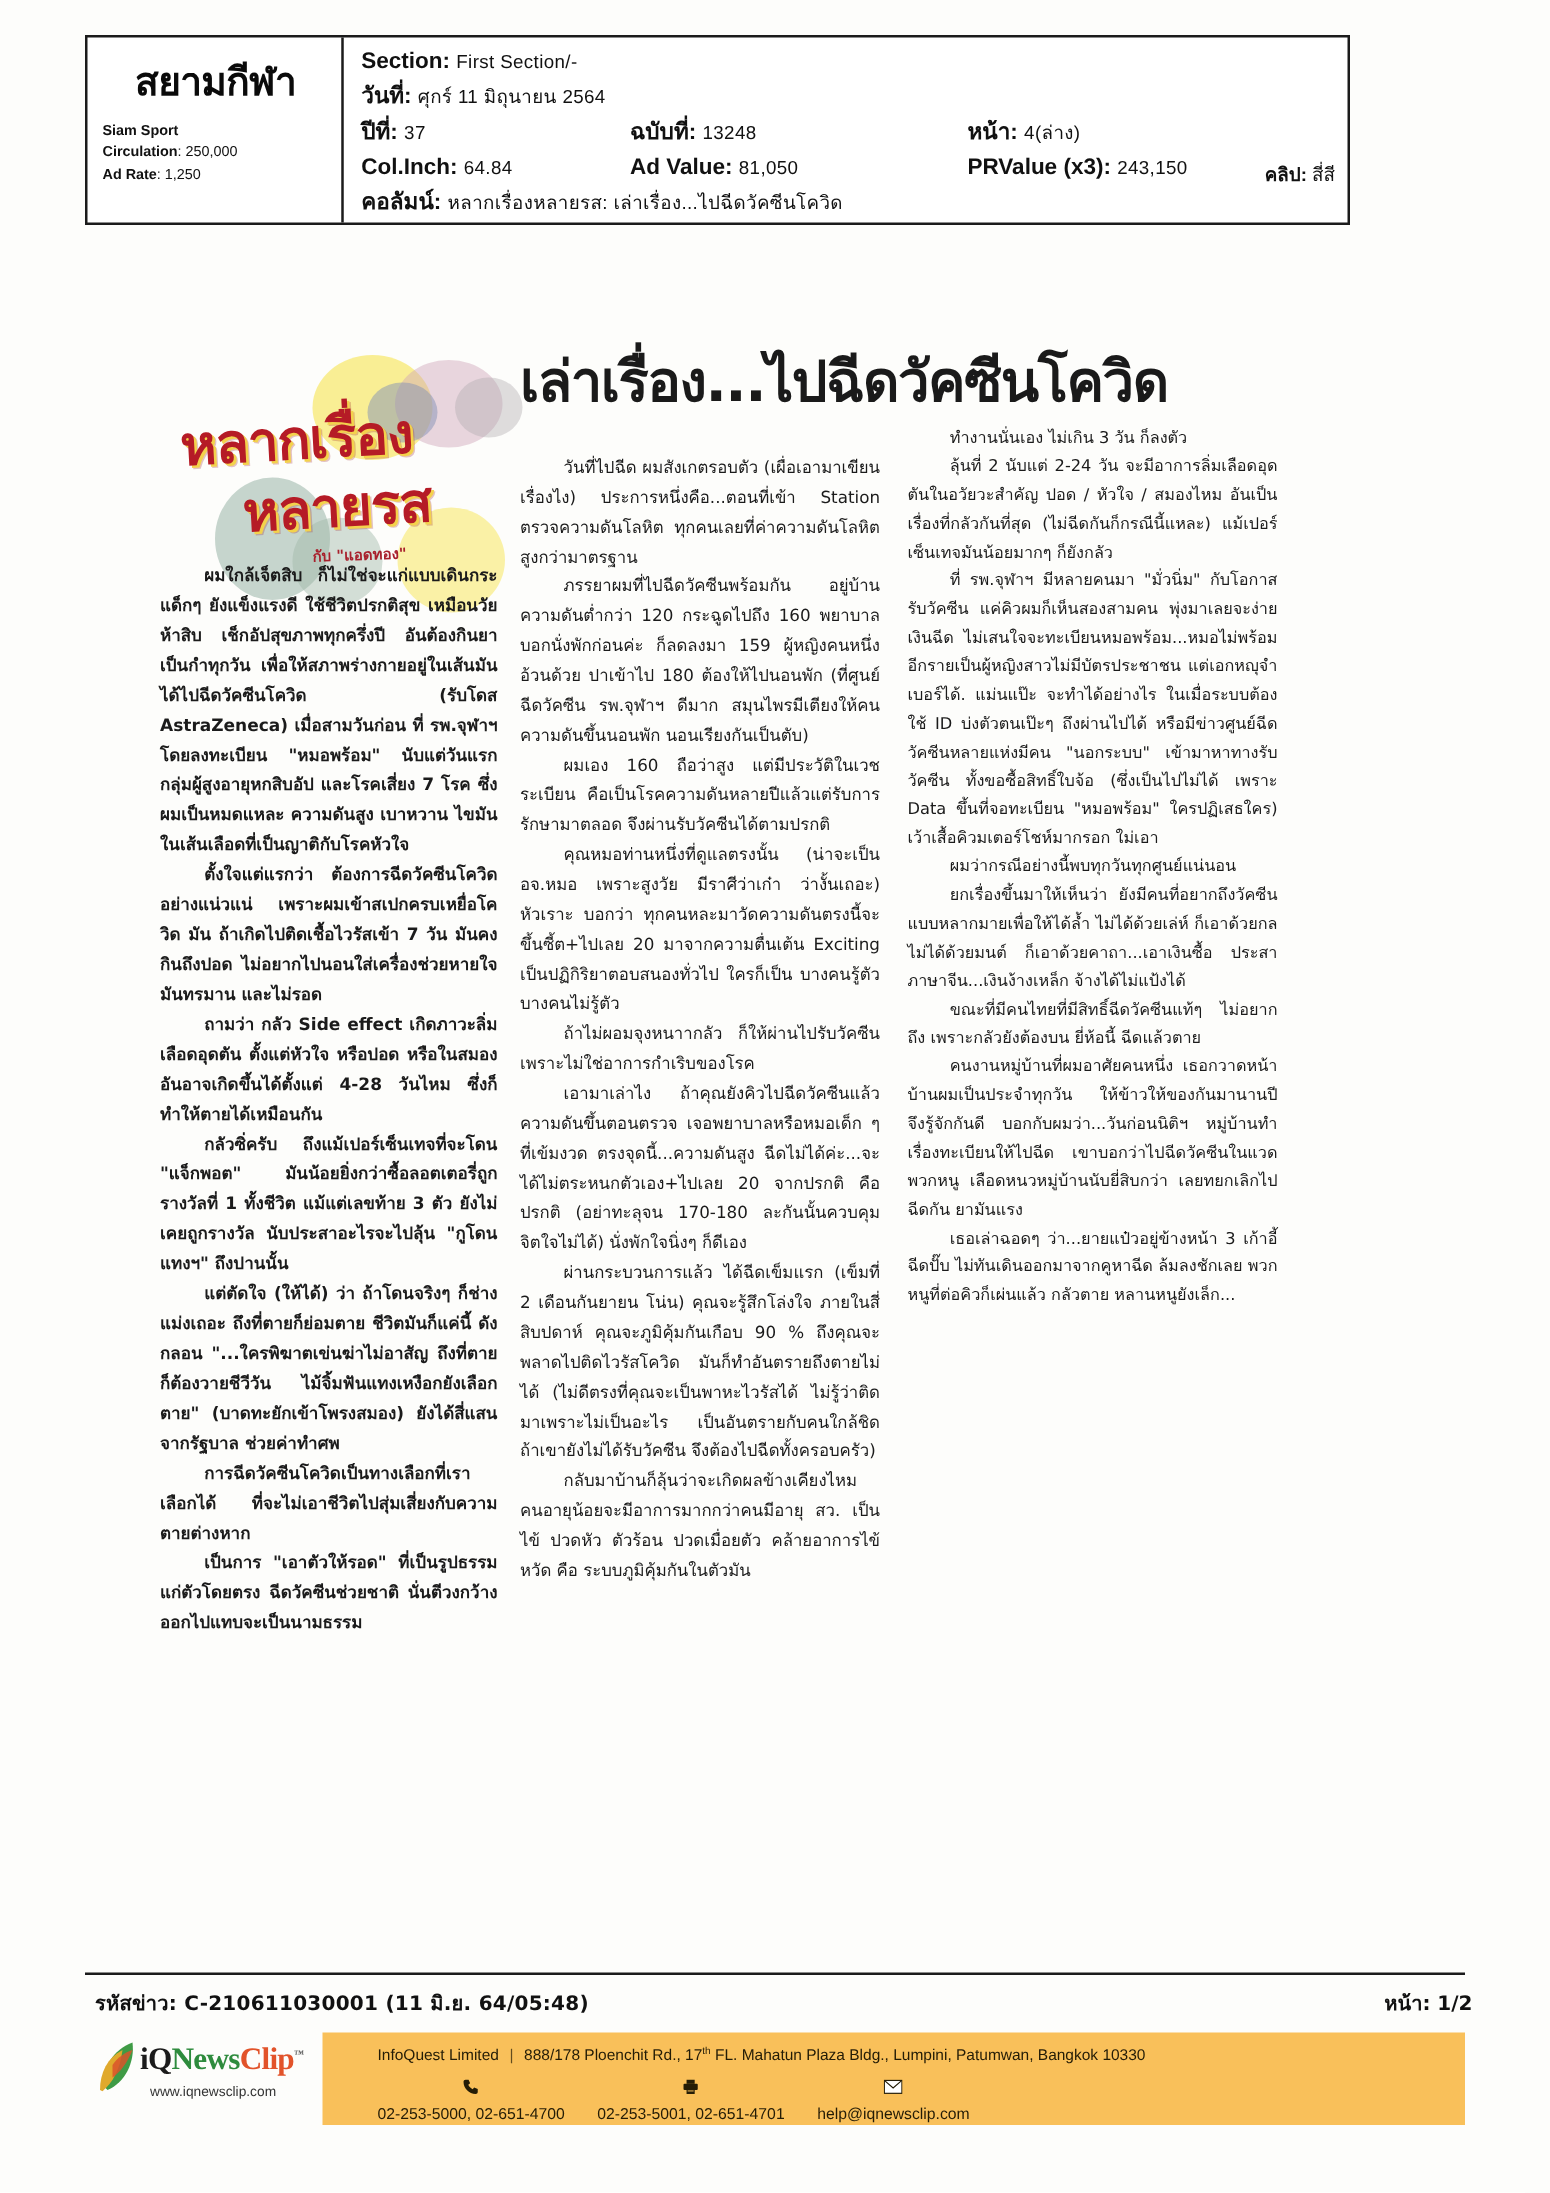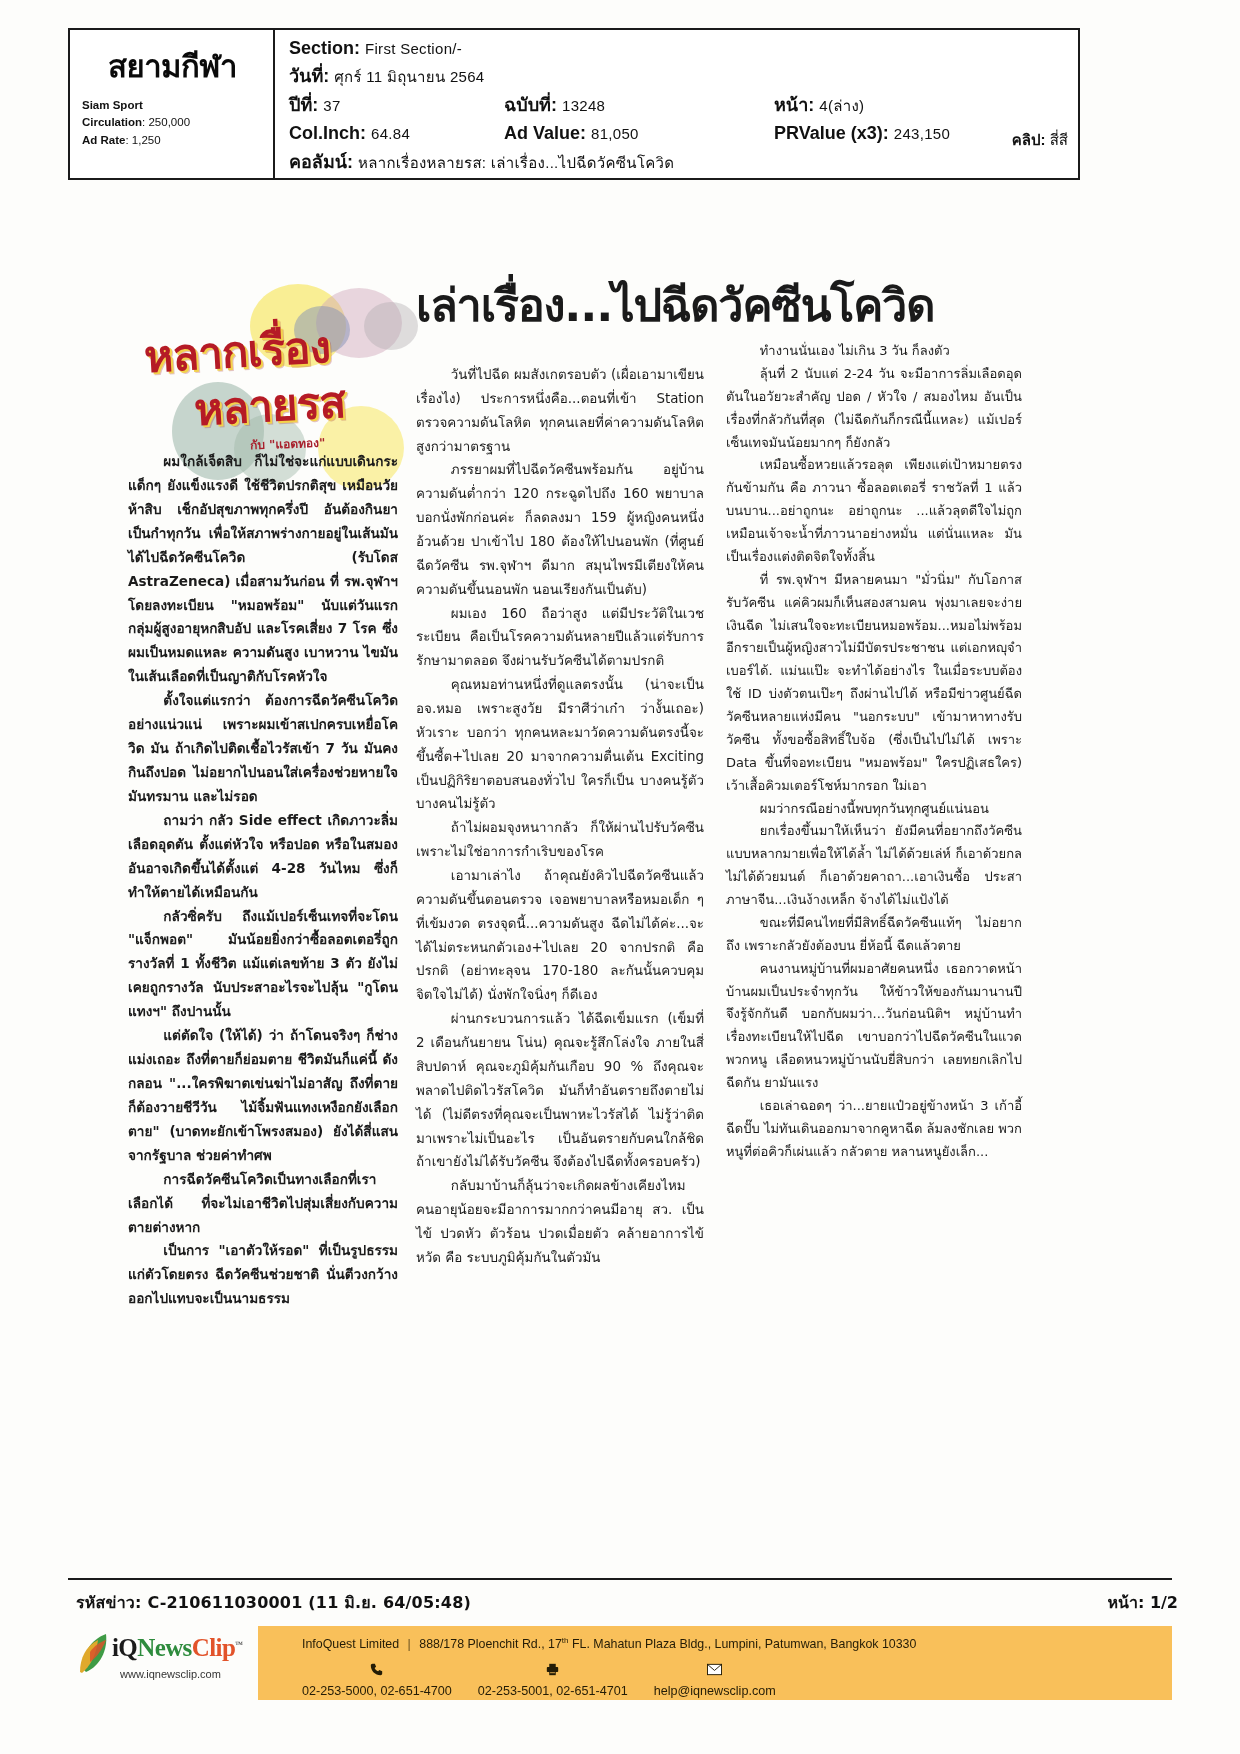--- a/index.html
+++ b/index.html
@@ -417,21 +417,20 @@
           <p>ผมเอง 160 ถือว่าสูง แต่มีประวัติในเวชระเบียน คือเป็นโรคความดันหลายปีแล้วแต่รับการรักษามาตลอด จึงผ่านรับวัคซีนได้ตามปรกติ</p>
           <p>คุณหมอท่านหนึ่งที่ดูแลตรงนั้น (น่าจะเป็น อจ.หมอ เพราะสูงวัย มีราศีว่าเก๋า ว่างั้นเถอะ) หัวเราะ บอกว่า ทุกคนหละมาวัดความดันตรงนี้จะขึ้นซี้ต+ไปเลย 20 มาจากความตื่นเต้น Exciting เป็นปฏิกิริยาตอบสนองทั่วไป ใครก็เป็น บางคนรู้ตัว บางคนไม่รู้ตัว</p>
           <p>ถ้าไม่ผอมจุงหนาากลัว ก็ให้ผ่านไปรับวัคซีน เพราะไม่ใช่อาการกำเริบของโรค</p>
           <p>เอามาเล่าไง ถ้าคุณยังคิวไปฉีดวัคซีนแล้วความดันขึ้นตอนตรวจ เจอพยาบาลหรือหมอเด็ก ๆ ที่เข้มงวด ตรงจุดนี้...ความดันสูง ฉีดไม่ได้ค่ะ...จะได้ไม่ตระหนกตัวเอง+ไปเลย 20 จากปรกติ คือปรกติ (อย่าทะลุจน 170-180 ละกันนั้นควบคุมจิตใจไม่ได้) นั่งพักใจนิ่งๆ ก็ดีเอง</p>
           <p>ผ่านกระบวนการแล้ว ได้ฉีดเข็มแรก (เข็มที่ 2 เดือนกันยายน โน่น) คุณจะรู้สึกโล่งใจ ภายในสี่สิบปดาห์ คุณจะภูมิคุ้มกันเกือบ 90 % ถึงคุณจะพลาดไปติดไวรัสโควิด มันก็ทำอันตรายถึงตายไม่ได้ (ไม่ดีตรงที่คุณจะเป็นพาหะไวรัสได้ ไม่รู้ว่าติดมาเพราะไม่เป็นอะไร เป็นอันตรายกับคนใกล้ชิด ถ้าเขายังไม่ได้รับวัคซีน จึงต้องไปฉีดทั้งครอบครัว)</p>
           <p>กลับมาบ้านก็ลุ้นว่าจะเกิดผลข้างเคียงไหม คนอายุน้อยจะมีอาการมากกว่าคนมีอายุ สว. เป็นไข้ ปวดหัว ตัวร้อน ปวดเมื่อยตัว คล้ายอาการไข้หวัด คือ ระบบภูมิคุ้มกันในตัวมัน</p>
         </div>
       <div class="col col-3">
           <p>ทำงานนั่นเอง ไม่เกิน 3 วัน ก็ลงตัว</p>
           <p>ลุ้นที่ 2 นับแต่ 2-24 วัน จะมีอาการลิ่มเลือดอุดตันในอวัยวะสำคัญ ปอด / หัวใจ / สมองไหม อันเป็นเรื่องที่กลัวกันที่สุด (ไม่ฉีดกันก็กรณีนี้แหละ) แม้เปอร์เซ็นเทจมันน้อยมากๆ ก็ยังกลัว</p>
-          <p>เหมือนซื้อหวยแล้วรอลุต เพียงแต่เป้าหมายตรงกันข้ามกัน คือ ภาวนา ซื้อลอตเตอรี่ ราชวัลที่ 1 แล้วบนบาน...อย่าถูกนะ อย่าถูกนะ ...แล้วลุตดีใจไม่ถูก เหมือนเจ้าจะน้ำที่ภาวนาอย่างหมั่น แต่นั่นแหละ มันเป็นเรื่องแต่งติดจิตใจทั้งสิ้น</p>
           <p>ที่ รพ.จุฬาฯ มีหลายคนมา "มั่วนิ่ม" กับโอกาสรับวัคซีน แค่คิวผมก็เห็นสองสามคน พุ่งมาเลยจะง่ายเงินฉีด ไม่เสนใจจะทะเบียนหมอพร้อม...หมอไม่พร้อม อีกรายเป็นผู้หญิงสาวไม่มีบัตรประชาชน แต่เอกหญุจำเบอร์ได้. แม่นแป๊ะ จะทำได้อย่างไร ในเมื่อระบบต้องใช้ ID บ่งตัวตนเป๊ะๆ ถึงผ่านไปได้ หรือมีข่าวศูนย์ฉีดวัคซีนหลายแห่งมีคน "นอกระบบ" เข้ามาหาทางรับวัคซีน ทั้งขอซื้อสิทธิ์ใบจ้อ (ซึ่งเป็นไปไม่ได้ เพราะ Data ขึ้นที่จอทะเบียน "หมอพร้อม" ใครปฏิเสธใคร) เว้าเสื้อคิวมเตอร์โชห์มากรอก ใม่เอา</p>
           <p>ผมว่ากรณีอย่างนี้พบทุกวันทุกศูนย์แน่นอน</p>
           <p>ยกเรื่องขึ้นมาให้เห็นว่า ยังมีคนที่อยากถึงวัคซีนแบบหลากมายเพื่อให้ได้ล้ำ ไม่ได้ด้วยเล่ห์ ก็เอาด้วยกล ไม่ได้ด้วยมนต์ ก็เอาด้วยคาถา...เอาเงินซื้อ ประสาภาษาจีน...เงินง้างเหล็ก จ้างได้ไม่แป้งได้</p>
           <p>ขณะที่มีคนไทยที่มีสิทธิ์ฉีดวัคซีนแท้ๆ ไม่อยากถึง เพราะกลัวยังต้องบน ยี่ห้อนี้ ฉีดแล้วตาย</p>
           <p>คนงานหมู่บ้านที่ผมอาศัยคนหนึ่ง เธอกวาดหน้าบ้านผมเป็นประจำทุกวัน ให้ข้าวให้ของกันมานานปี จึงรู้จักกันดี บอกกับผมว่า...วันก่อนนิติฯ หมู่บ้านทำเรื่องทะเบียนให้ไปฉีด เขาบอกว่าไปฉีดวัคซีนในแวด พวกหนู เลือดหนวหมู่บ้านนับยี่สิบกว่า เลยทยกเลิกไปฉีดกัน ยามันแรง</p>
           <p>เธอเล่าฉอดๆ ว่า...ยายแป๋วอยู่ข้างหน้า 3 เก้าอี้ ฉีดปั๊บ ไม่ทันเดินออกมาจากคูหาฉีด ล้มลงชักเลย พวกหนูที่ต่อคิวก็เผ่นแล้ว กลัวตาย หลานหนูยังเล็ก...</p>
         </div>
     </div>
 
   </div>

